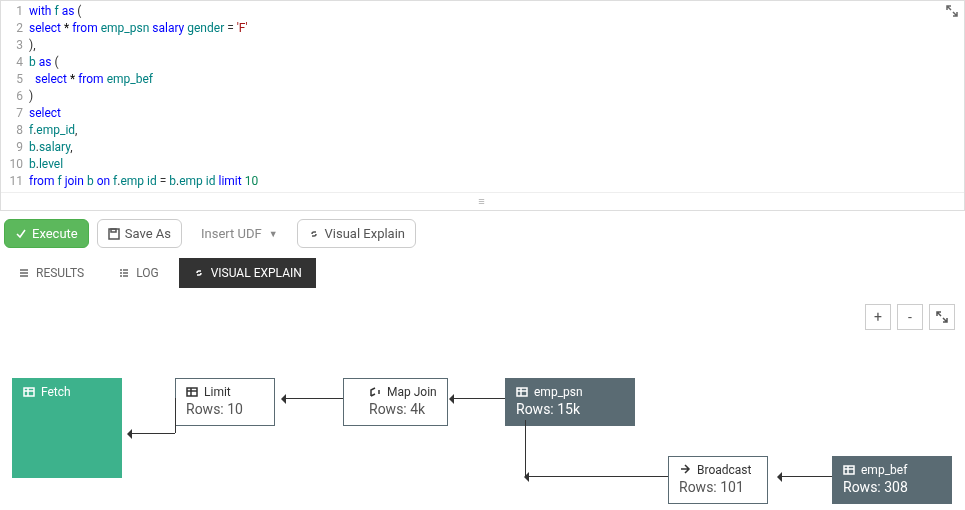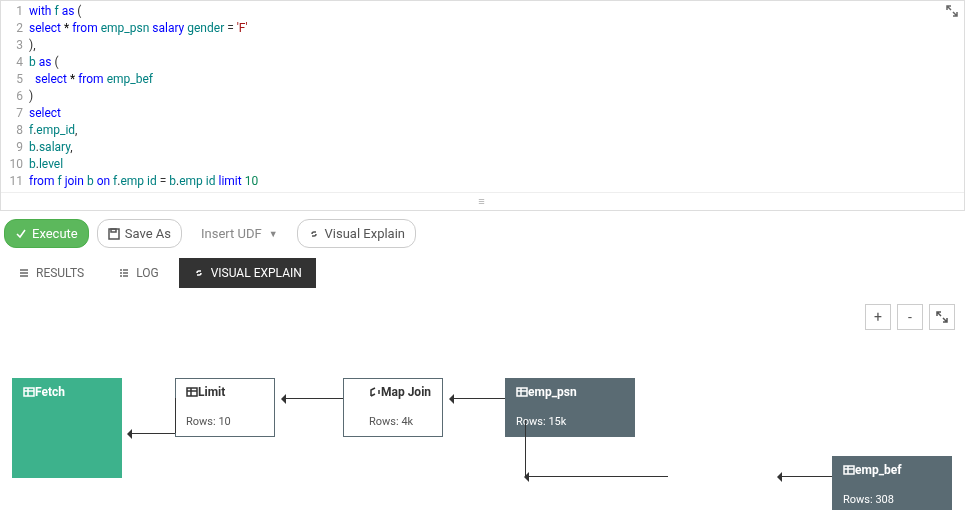--- a/index.html
+++ b/index.html
@@ -13,36 +13,36 @@
 .code { flex: 1; white-space: pre; color: #333; }
 .code .kw { color: #0000ff; }
 .code .ident { color: #008080; }
 .code .op { color: #333; }
 .code .num { color: #098658; }
 .code .str { color: #a31515; }
 .code .star { color: #000; }
 .drag-handle { text-align: center; color: #aaa; padding: 2px 0; font-size: 11px; letter-spacing: 2px; cursor: row-resize; border-top: 1px solid #eee; }
 
 .toolbar { display: flex; gap: 8px; padding: 8px 4px; align-items: center; }
-.btn { display: inline-flex; align-items: center; gap: 5px; border: 1px solid #ccc; background: #fff; padding: 6px 10px; font-size: 13px; color: #555; border-radius: 12px; cursor: pointer; }
+.btn { display: inline-flex; align-items: center; gap: 5px; border: 1px solid #ccc; background: #fff; padding: 6px 10px; font-size: 13px; color: #555; border-radius: 6px; cursor: pointer; }
 .btn.primary { background: #5cb85c; border-color: #4cae4c; color: #fff; }
 .btn.flat { border-color: transparent; color: #888; }
 .chev { font-size: 9px; margin-left: 2px; }
 
 .tabs { display: flex; gap: 6px; border-bottom: 0; padding: 2px 4px 10px; }
 .tab { display: inline-flex; align-items: center; gap: 6px; padding: 8px 14px; font-size: 12px; color: #666; cursor: pointer; }
 .tab.active { background: #333; color: #fff; }
 
 .canvas { position: relative; height: 230px; }
 .zoom-ctrl { position: absolute; top: 6px; right: 10px; display: flex; gap: 6px; }
 .zoom-ctrl .zbtn { border: 1px solid #ccc; width: 26px; height: 26px; display: flex; align-items: center; justify-content: center; font-size: 14px; color: #555; cursor: pointer; background: #fff; }
 
 .node { position: absolute; border: 1px solid #5a6b73; background: #fff; padding: 6px 10px 8px; font-size: 12px; min-width: 100px; }
-.node .title { display: flex; align-items: center; color: #333; font-weight: 700; }
-.node .sub { color: #555; font-size: 11px; margin-top: 16px; }
+.node .title { display: flex; align-items: center; gap: 6px; color: #333; font-weight: 400; }
+.node .sub { color: #555; font-size: 14px; margin-top: 2px; }
 .node.dark { background: #5a6b73; border-color: #5a6b73; color: #fff; }
 .node.dark .title, .node.dark .sub { color: #fff; }
 .node.green { background: #3db28c; border-color: #3db28c; color: #fff; min-height: 100px; }
 .node.green .title { color: #fff; }
 .ic { width: 12px; height: 12px; display: inline-block; }
 
 .arrow-h { position: absolute; height: 1px; background: #333; }
 .arrow-h::before { content: ""; position: absolute; left: -6px; top: -4px; border: 5px solid transparent; border-right-color: #333; }
 .arrow-v { position: absolute; width: 1px; background: #333; }
 
@@ -190,20 +190,29 @@
         <svg class="ic" viewBox="0 0 12 12">
           <rect x="1" y="2" width="10" height="8"></rect>
           <line x1="1" y1="5" x2="11" y2="5"></line>
           <line x1="5" y1="2" x2="5" y2="10"></line>
         </svg>
         <span>emp_psn</span>
       </div>
     <div class="sub">Rows: 15k</div>
   </div>
 
+  <div class="node" style="left:668px; top:158px;">
+    <div class="title">
+        <svg class="ic" viewBox="0 0 12 12">
+          <path d="M6 1l4 4-4 4M2 5h8"></path>
+        </svg>
+        <span>Broadcast</span>
+      </div>
+    <div class="sub">Rows: 101</div>
+  </div>
 
   <div class="node dark" style="left:832px; top:158px; width:120px;">
     <div class="title">
         <svg class="ic" viewBox="0 0 12 12">
           <rect x="1" y="2" width="10" height="8"></rect>
           <line x1="1" y1="5" x2="11" y2="5"></line>
           <line x1="5" y1="2" x2="5" y2="10"></line>
         </svg>
         <span>emp_bef</span>
       </div>

